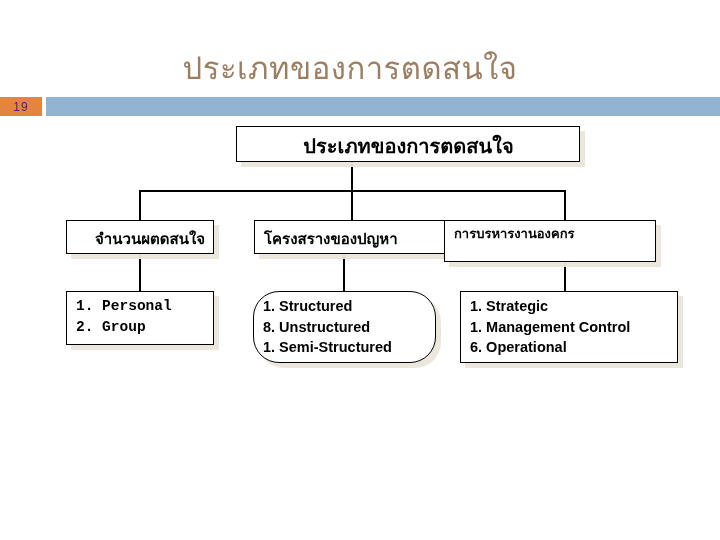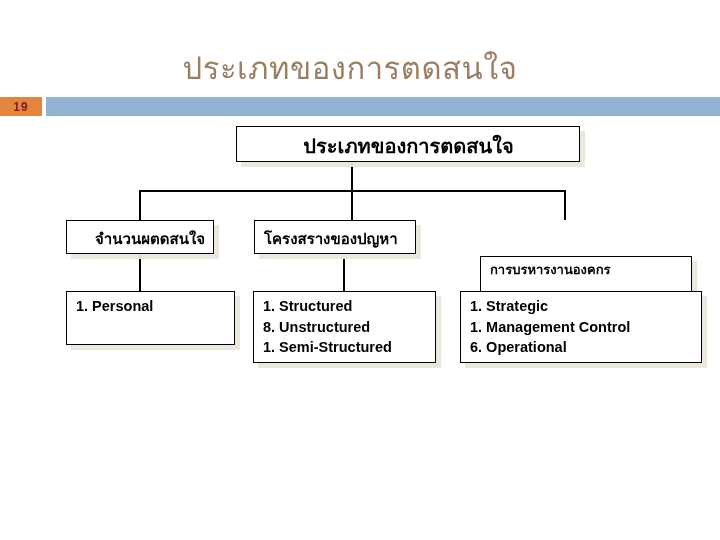--- a/index.html
+++ b/index.html
@@ -38,23 +38,23 @@
     width: 720px;
     height: 19px;
   }
   .slide-number-badge {
     position: absolute;
     left: 0;
     top: 0;
     width: 42px;
     height: 19px;
     background: #e3853f;
-    color: #7f1d1d;
+    color: #4c1d95;
     font-size: 12px;
-    font-weight: 700;
+    font-weight: 400;
     display: flex;
     align-items: center;
     justify-content: center;
     letter-spacing: 1px;
   }
   .header-rule {
     position: absolute;
     left: 46px;
     top: 0;
     width: 674px;
@@ -114,59 +114,60 @@
     text-align: right;
   }
   #node-count .node-line {
     font-size: 15px;
     line-height: 28px;
   }
 
   #node-structure {
     left: 254px;
     top: 220px;
-    width: 162px;
+    width: 224px;
     height: 34px;
   }
   #node-structure .node-line {
     font-size: 15px;
     line-height: 28px;
   }
 
   #node-management {
-    left: 480px;
+    left: 444px;
     top: 220px;
     width: 212px;
     height: 42px;
-    margin-top: 36px;
   }
   #node-management .node-line {
     font-size: 13px;
     font-weight: 700;
     line-height: 1.35;
     white-space: normal;
   }
 
   
   #node-count-items {
     left: 66px;
     top: 291px;
-    width: 169px;
+    width: 148px;
     height: 54px;
+    font-family: Liberation Mono, monospace;
   }
   #node-structure-items {
     left: 253px;
     top: 291px;
     width: 183px;
     height: 72px;
+    border-radius: 26px;
   }
   #node-management-items {
     left: 460px;
     top: 291px;
-    width: 242px;
+    width: 218px;
     height: 72px;
   }
 
   
   .conn {
     position: absolute;
     background: #000000;
     z-index: 1;
   }
   .conn-v { width: 2px; }
@@ -216,20 +217,21 @@
 
   <div class="node" id="node-management">
     <div class="node-inner">
       <div class="node-line">การบรหารงานองคกร</div>
     </div>
   </div>
 
   <div class="node" id="node-count-items">
     <div class="node-inner">
       <div class="node-line">1. Personal</div>
+      <div class="node-line">2. Group</div>
     </div>
   </div>
 
   <div class="node" id="node-structure-items">
     <div class="node-inner">
       <div class="node-line">1. Structured</div>
       <div class="node-line">8. Unstructured</div>
       <div class="node-line">1. Semi-Structured</div>
     </div>
   </div>

